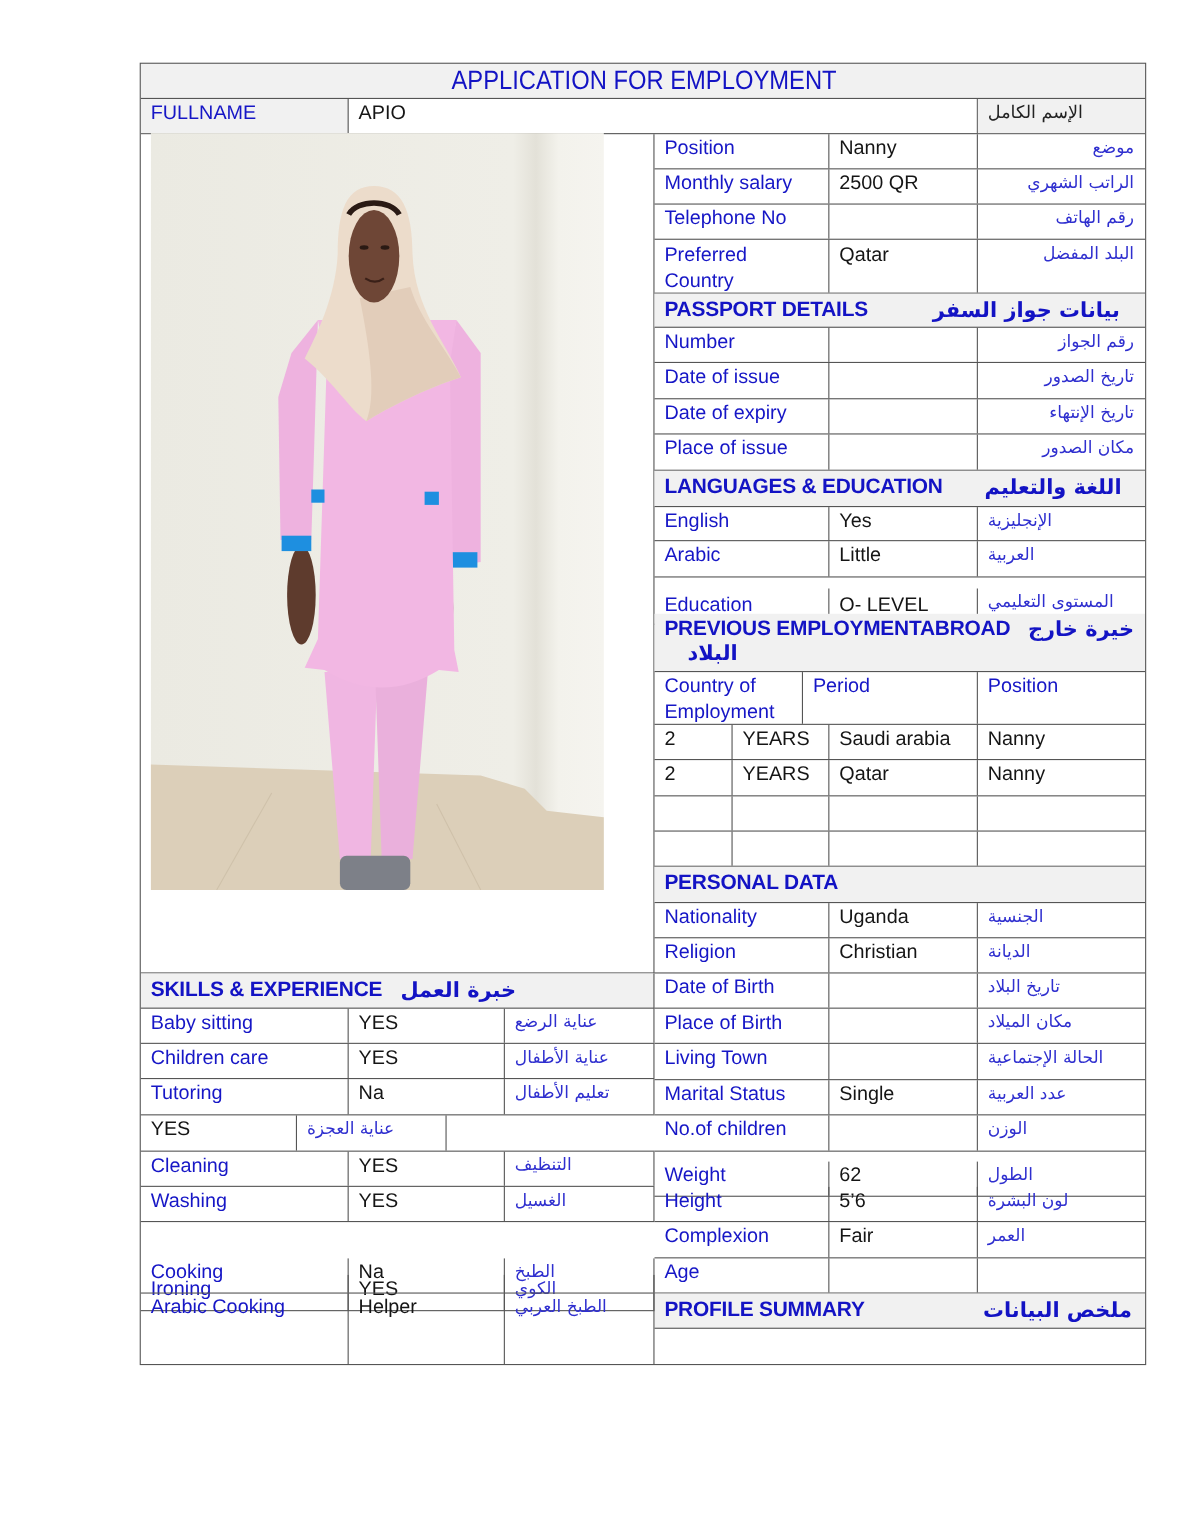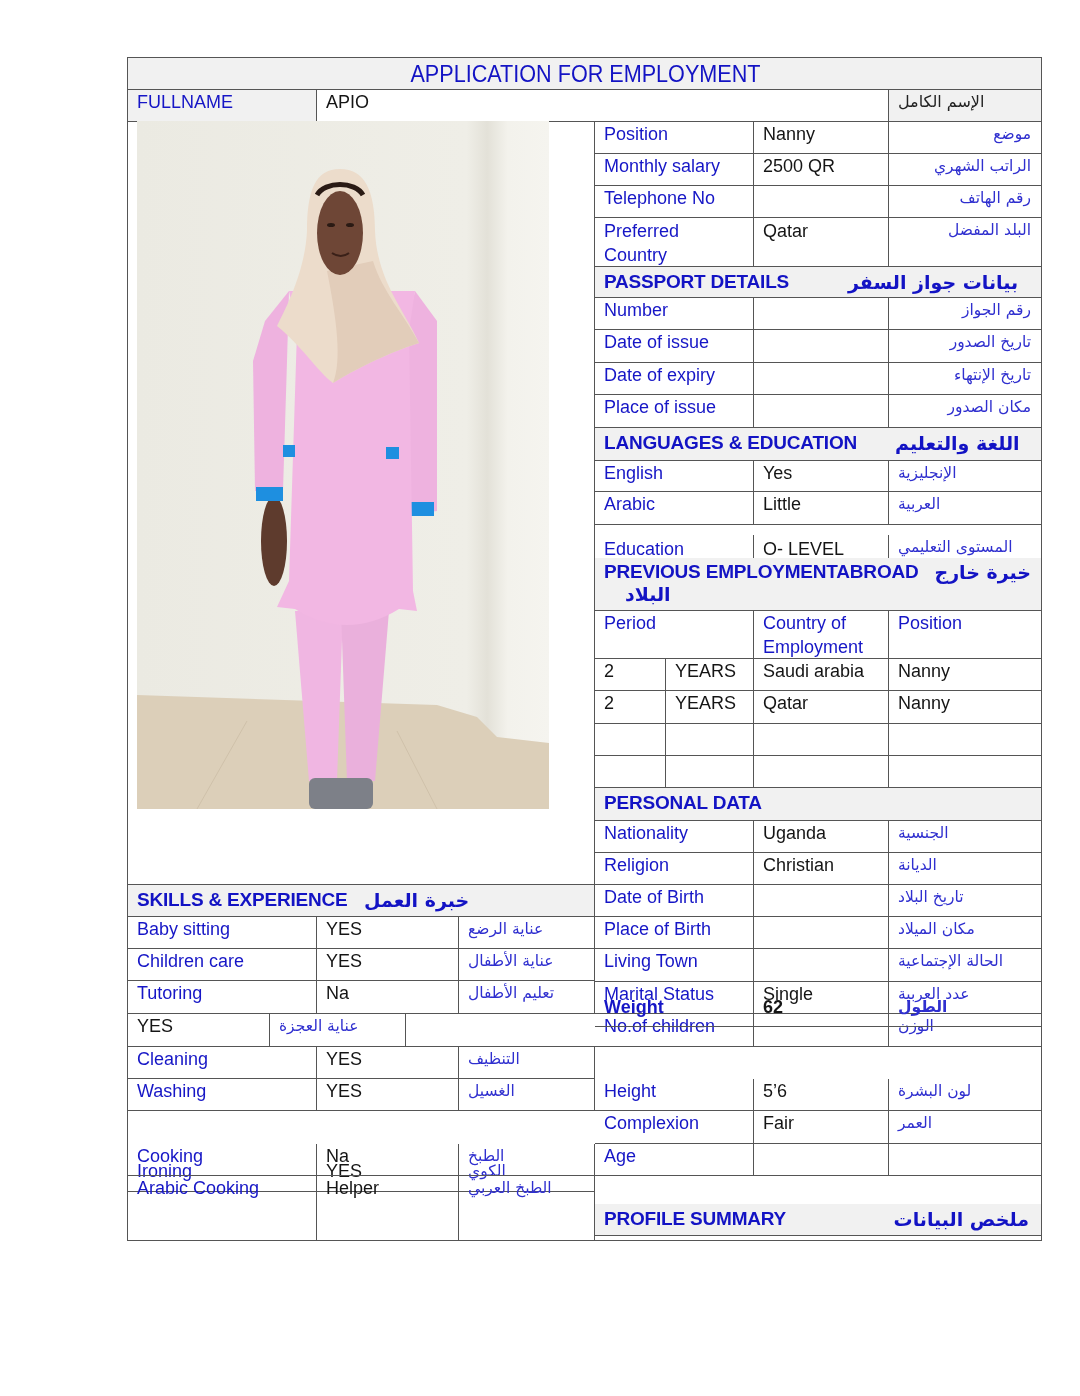--- a/index.html
+++ b/index.html
@@ -154,22 +154,22 @@
 </div>
 
 <div class="row gray" style="left:595px;top:558px;width:446px;height:53px;">
   <div class="cell last sec" style="width:446px;line-height:28px">
     <span>PREVIOUS EMPLOYMENTABROAD</span>
     <span class="sec-ar" style="right:10px;line-height:28px">خيرة خارج</span>
     <span class="sec-ar" style="left:30px;top:22px;line-height:28px">البلاد</span>
   </div>
 </div>
 <div class="row" style="left:595px;top:611px;width:446px;height:48px;">
+  <div class="cell lbl" style="width:135px">Country of Employment</div>
   <div class="cell lbl" style="width:159px">Period</div>
-  <div class="cell lbl" style="width:135px">Country of Employment</div>
   <div class="cell last lbl" style="width:152px">Position</div>
 </div>
 <div class="row" style="left:595px;top:659px;width:446px;height:32px;">
   <div class="cell val" style="width:71px">2</div>
   <div class="cell val" style="width:88px">YEARS</div>
   <div class="cell val" style="width:135px">Saudi arabia</div>
   <div class="cell last val" style="width:152px">Nanny</div>
 </div>
 <div class="row" style="left:595px;top:691px;width:446px;height:33px;">
   <div class="cell val" style="width:71px">2</div>
@@ -221,42 +221,42 @@
 <div class="row" style="left:595px;top:982px;width:446px;height:32px;">
   <div class="cell lbl" style="width:159px">Marital Status</div>
   <div class="cell val" style="width:135px">Single</div>
   <div class="cell last ar ar-l" style="width:152px">عدد العربية</div>
 </div>
 <div class="row" style="left:595px;top:1014px;width:446px;height:33px;">
   <div class="cell lbl" style="width:159px">No.of children</div>
   <div class="cell val" style="width:135px"></div>
   <div class="cell last ar ar-l" style="width:152px">الوزن</div>
 </div>
-<div class="row" style="left:595px;top:995px;width:446px;height:32px;font-weight:bold;">
+<div class="row" style="left:595px;top:1056px;width:446px;height:32px;">
   <div class="cell lbl" style="width:159px">Weight</div>
   <div class="cell val" style="width:135px">62</div>
   <div class="cell last ar ar-l" style="width:152px">الطول</div>
 </div>
 <div class="row" style="left:595px;top:1079px;width:446px;height:32px;">
   <div class="cell lbl" style="width:159px">Height</div>
   <div class="cell val" style="width:135px">5’6</div>
   <div class="cell last ar ar-l" style="width:152px">لون البشرة</div>
 </div>
 <div class="row" style="left:595px;top:1111px;width:446px;height:33px;">
   <div class="cell lbl" style="width:159px">Complexion</div>
   <div class="cell val" style="width:135px">Fair</div>
   <div class="cell last ar ar-l" style="width:152px">العمر</div>
 </div>
 <div class="row" style="left:595px;top:1144px;width:446px;height:32px;">
   <div class="cell lbl" style="width:159px">Age</div>
   <div class="cell val" style="width:135px"></div>
   <div class="cell last ar ar-l" style="width:152px"></div>
 </div>
 
-<div class="row gray" style="left:595px;top:1176px;width:446px;height:32px;margin-top:28px;">
+<div class="row gray" style="left:595px;top:1176px;width:446px;height:32px;">
   <div class="cell last sec" style="width:446px">
     <span>PROFILE SUMMARY</span>
     <span class="sec-ar" style="right:12px">ملخص البيانات</span>
   </div>
 </div>
 <div class="row nob" style="left:595px;top:1208px;width:446px;height:32px;">
   <div class="cell last val" style="width:446px"></div>
 </div>
 
 <div class="row gray" style="left:128px;top:885px;width:467px;height:32px;border-right:1px solid #555;">

